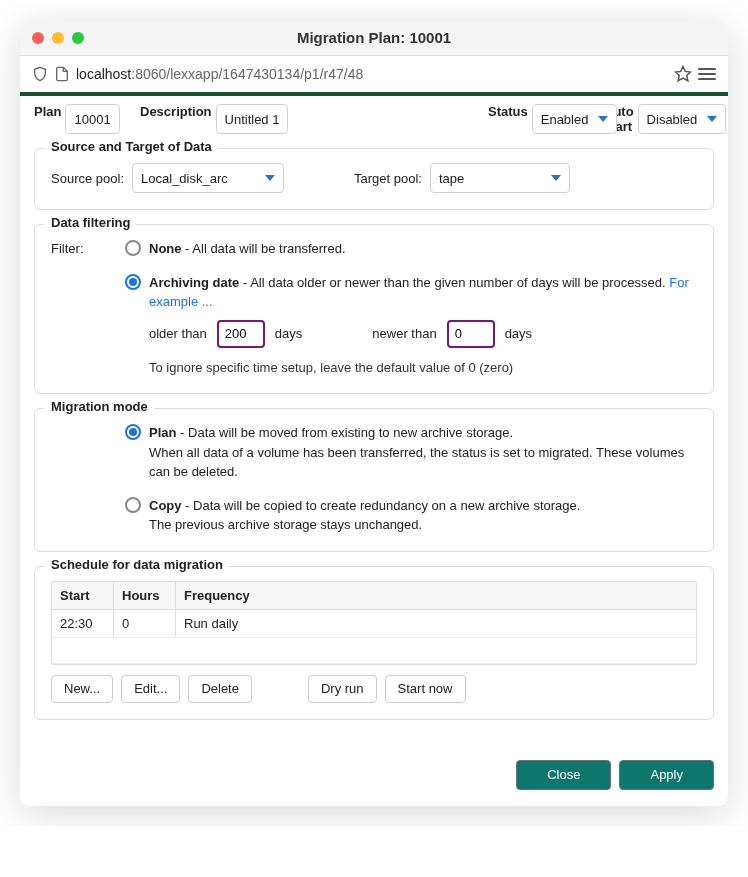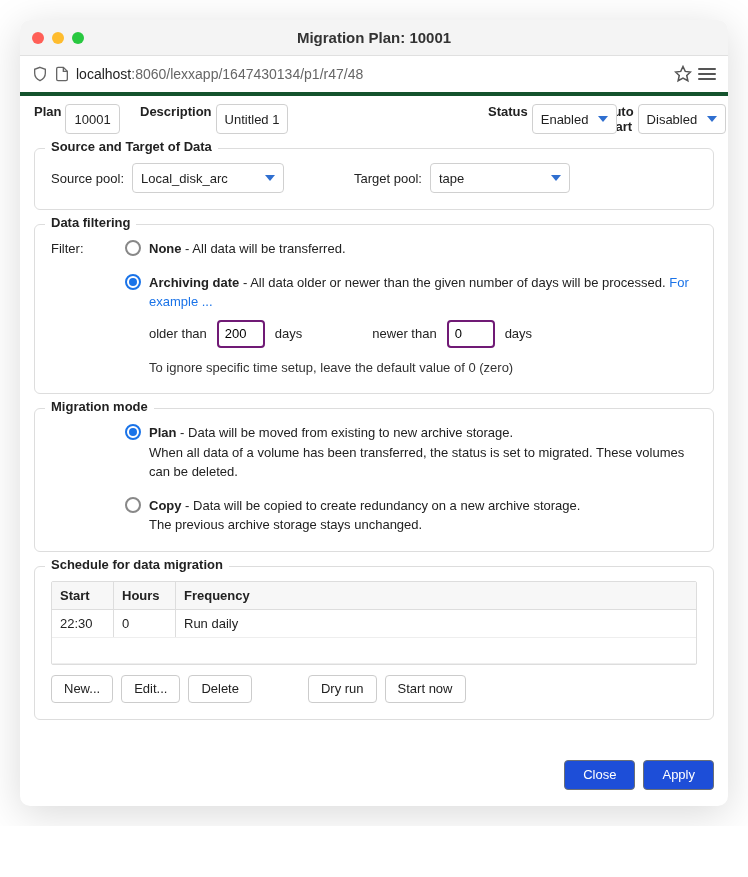--- a/index.html
+++ b/index.html
@@ -51,21 +51,21 @@
 .th, .td { padding: 6px 8px; font-size: 13px; }
 .col-start { width: 62px; border-right: 1px solid #ddd; }
 .col-hours { width: 62px; border-right: 1px solid #ddd; }
 .col-freq { flex: 1; }
 .trow { border-bottom: 1px solid #eee; }
 .empty-row { height: 26px; }
 .btnrow { display: flex; gap: 8px; margin-top: 10px; }
 .btn { height: 28px; padding: 0 12px; border: 1px solid #ccc; border-radius: 4px; background: #fff; font-size: 13px; display: inline-flex; align-items: center; cursor: pointer; }
 .btnrow .gap { width: 40px; }
 .footer { display: flex; justify-content: flex-end; gap: 8px; padding: 14px 14px 16px 14px; }
-.btn.primary { background: #1d4ed8; color: #fff; border-color: #6b7076; padding: 0 18px; height: 30px; }
+.btn.primary { background: #0f766e; color: #fff; border-color: #6b7076; padding: 0 30px; height: 30px; }
 </style>
 </head>
 <body>
 
 <div class="window">
   <div class="titlebar">
     <div class="traffic">
       <div class="dot red"></div>
       <div class="dot yellow"></div>
       <div class="dot green"></div>

